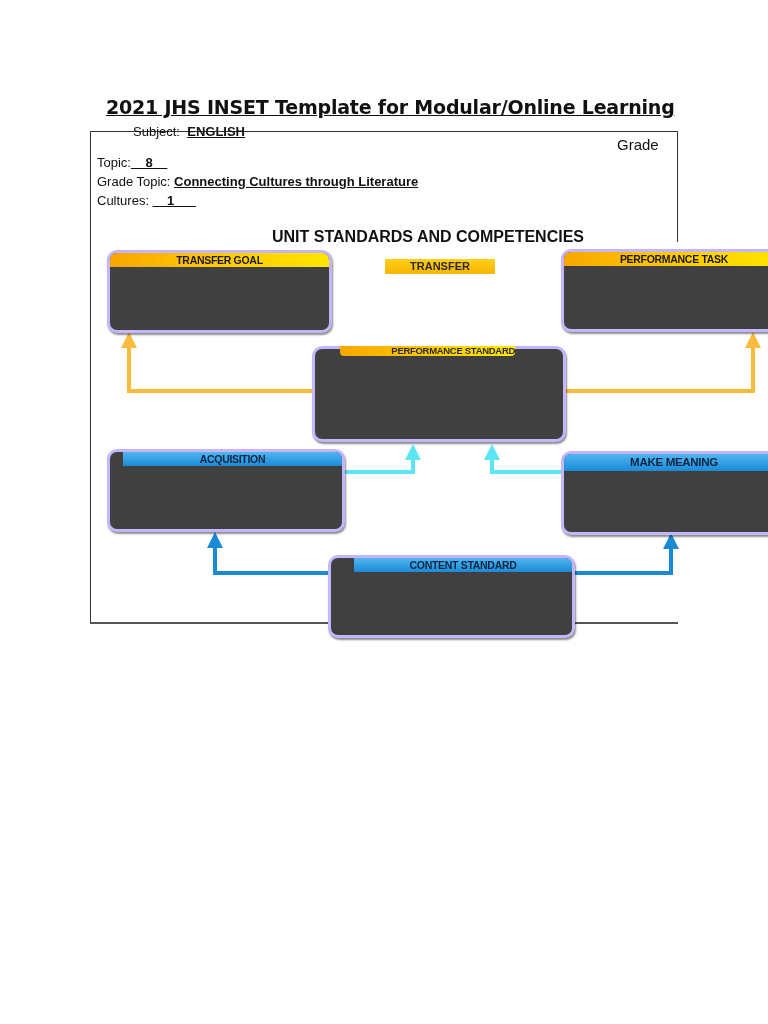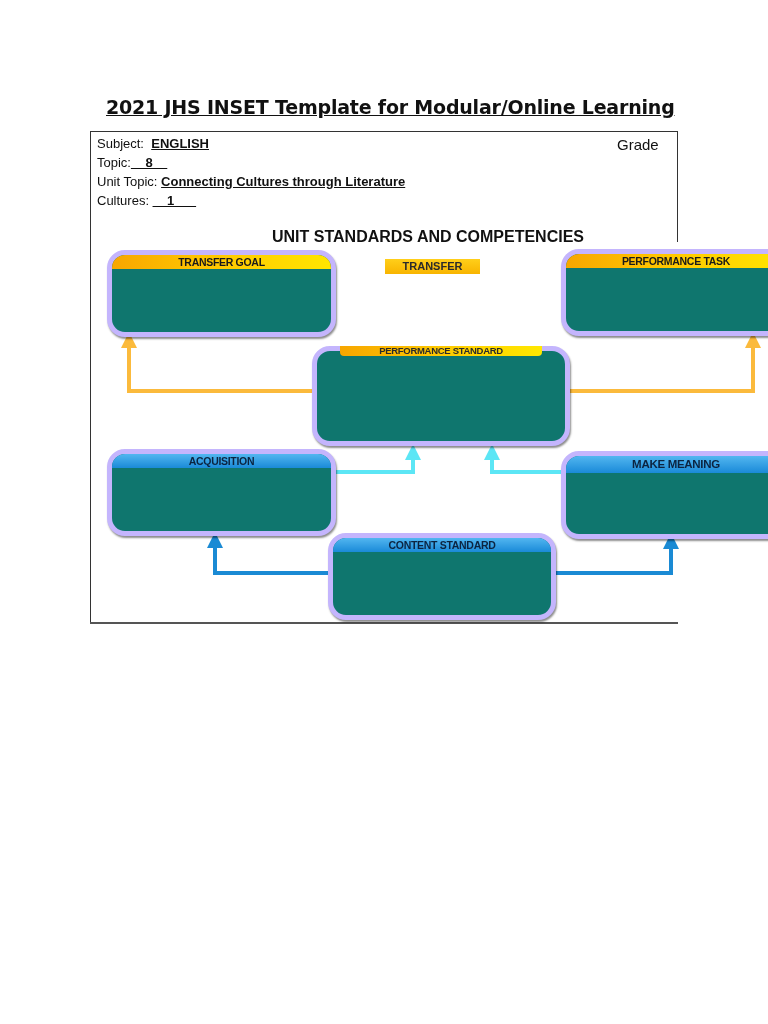--- a/index.html
+++ b/index.html
@@ -6,47 +6,47 @@
   body { width:768px; height:1024px; background:#ffffff; position:relative; overflow:hidden; font-family:"Liberation Sans", sans-serif; color:#111; }
   .title { position:absolute; left:106px; top:96px; width:560px; font-family:"DejaVu Sans", sans-serif; font-weight:bold; font-size:19px; letter-spacing:-0.2px; text-decoration:underline; white-space:nowrap; }
   .frame-left { position:absolute; left:90px; top:131px; width:1px; height:492px; background:#333; }
   .frame-top { position:absolute; left:90px; top:131px; width:588px; height:1px; background:#333; }
   .frame-right { position:absolute; left:677px; top:131px; width:1px; height:111px; background:#333; }
   .frame-bottom { position:absolute; left:90px; top:622px; width:588px; height:2px; background:#555; }
   .meta { position:absolute; left:97px; font-size:13px; line-height:16px; white-space:nowrap; }
   .meta .val { font-weight:bold; text-decoration:underline; }
   .grade { position:absolute; left:617px; top:136px; font-size:15px; }
   .heading { position:absolute; left:272px; top:228px; font-size:16px; font-weight:bold; white-space:nowrap; }
-  .transfer-tag { position:absolute; left:385px; top:259px; width:95px; height:15px; background:linear-gradient(#ffcf1a,#f8b400); font-size:11px; font-weight:bold; text-align:center; line-height:15px; color:#2b2b2b; }
-  .box { position:absolute; background:#0f766e; border:5px solid #c4b5fd; border-radius:18px; box-shadow:1px 2px 2px rgba(0,0,0,0.45); overflow:hidden; }
+  .transfer-tag { position:absolute; left:385px; top:259px; width:110px; height:15px; background:linear-gradient(#ffcf1a,#f8b400); font-size:11px; font-weight:bold; text-align:center; line-height:15px; color:#2b2b2b; }
+  .box { position:absolute; background:#404040; border:3px solid #c4b5fd; border-radius:10px; box-shadow:1px 2px 2px rgba(0,0,0,0.45); overflow:hidden; }
   .box .hdr { height:14px; font-size:10.5px; font-weight:bold; text-align:center; line-height:14px; color:#1a1a1a; letter-spacing:-0.3px; }
   .hdr.orange { background:linear-gradient(90deg,#f7a600 0%,#ffc400 40%,#ffe600 100%); }
   .hdr.blue { background:linear-gradient(#52b6f0,#1a8ad8); color:#0c2440; }
-  .ps-tag { position:absolute; left:340px; top:346px; width:202px; height:10px; border-radius:0 0 4px 4px; background:linear-gradient(90deg,#f7a600,#ffd000 60%,#ffe800); font-size:9.5px; font-weight:bold; text-align:center; line-height:10px; color:#2b2b2b; letter-spacing:-0.3px; }
+  .ps-tag { position:absolute; left:340px; top:346px; width:175px; height:10px; border-radius:0 0 4px 4px; background:linear-gradient(90deg,#f7a600,#ffd000 60%,#ffe800); font-size:9.5px; font-weight:bold; text-align:right; line-height:10px; color:#2b2b2b; letter-spacing:-0.3px; }
   svg.arrows { position:absolute; left:0; top:0; }
 </style>
 </head>
 <body>
 
 <div class="title">2021 JHS INSET Template for Modular/Online Learning</div>
 
 <div class="frame-top"></div>
 <div class="frame-left"></div>
 <div class="frame-right"></div>
 <div class="frame-bottom"></div>
 
-<div class="meta" style="top:136px;">
+<div class="meta" style="top:124px;margin-left:36px;">
   <span>Subject:</span>&nbsp;
   <span class="val">ENGLISH</span>
 </div>
 <div class="meta" style="top:155px;">
   <span>Topic:</span><span class="val">__8__</span>
 </div>
 <div class="meta" style="top:174px;">
-  <span>Unit Topic:</span>
+  <span>Grade Topic:</span>
   <span class="val">Connecting Cultures through Literature</span>
 </div>
 <div class="meta" style="top:193px;">
   <span>Cultures:</span>
   <span class="val">__1___</span>
 </div>
 <div class="grade">Grade</div>
 
 <div class="heading">UNIT STANDARDS AND COMPETENCIES</div>
 <div class="transfer-tag">TRANSFER</div>
@@ -81,23 +81,23 @@
   <div class="hdr orange">TRANSFER GOAL</div>
 </div>
 
 <div class="box" style="left:561px; top:249px; width:220px; height:77px;">
   <div class="hdr orange">PERFORMANCE TASK</div>
 </div>
 
 <div class="box" style="left:312px; top:346px; width:248px; height:90px;"></div>
 <div class="ps-tag">PERFORMANCE STANDARD</div>
 
-<div class="box" style="left:107px; top:449px; width:219px; height:77px;">
+<div class="box" style="left:107px; top:449px; width:219px; height:77px;padding-left:13px;">
   <div class="hdr blue">ACQUISITION</div>
 </div>
 
 <div class="box" style="left:561px; top:451px; width:220px; height:78px;">
   <div class="hdr blue" style="height:17px; line-height:17px; font-size:11.5px;">MAKE MEANING</div>
 </div>
 
-<div class="box" style="left:328px; top:533px; width:218px; height:77px;">
+<div class="box" style="left:328px; top:555px; width:218px; height:77px;padding-left:23px;">
   <div class="hdr blue">CONTENT STANDARD</div>
 </div>
 
 </body></html>

